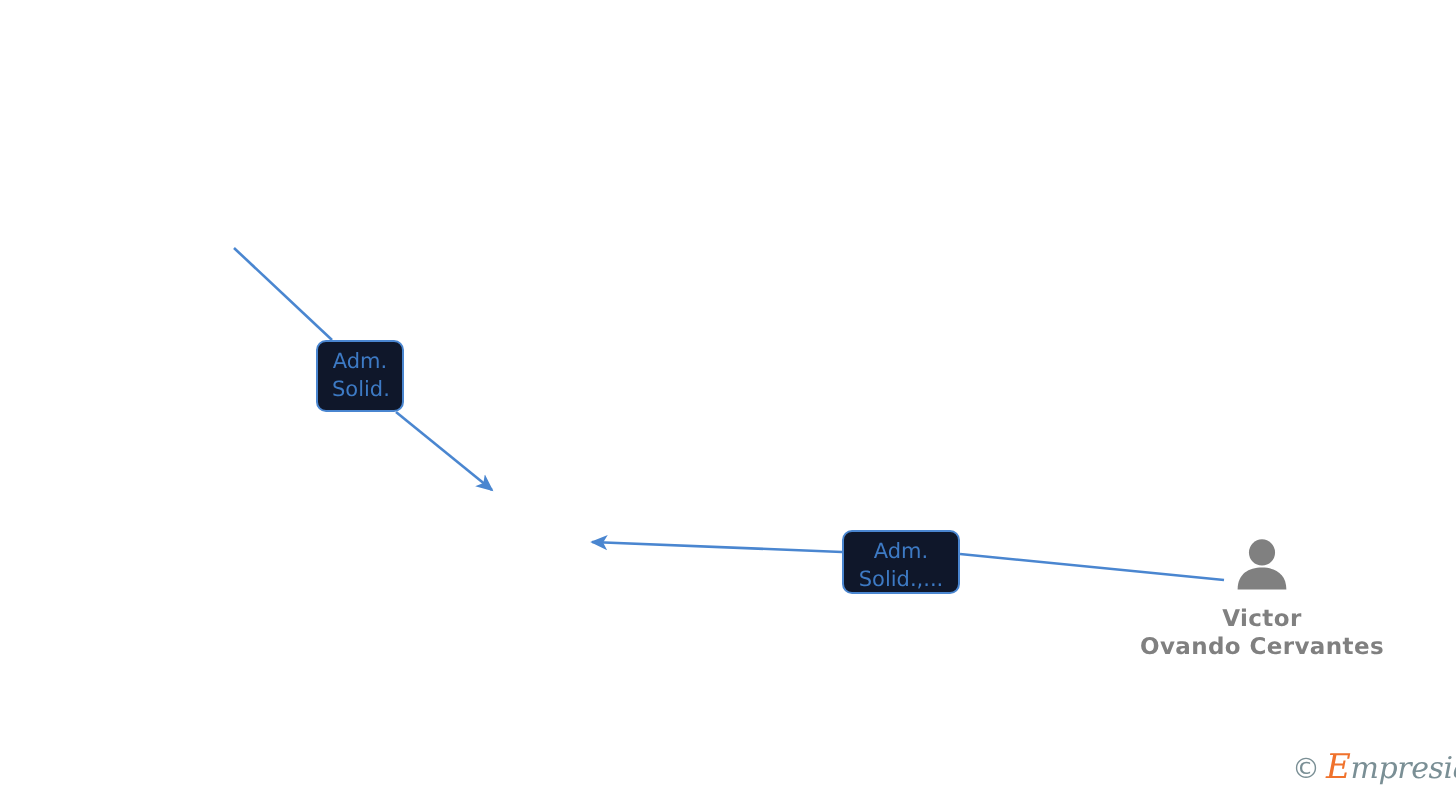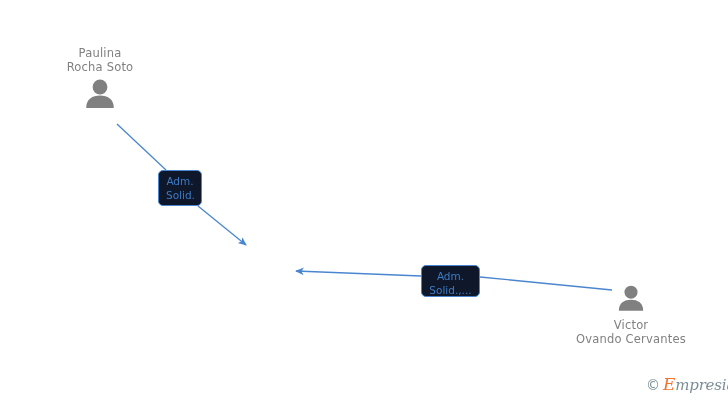--- a/index.html
+++ b/index.html
@@ -56,22 +56,23 @@
   #node-paulina {
     left: 35px;
     top: 46px;
     width: 130px;
   }
   #node-paulina .icon-wrap { margin-top: 4px; }
 
   
   #node-victor {
     left: 566px;
-    top: 284px;
+    top: 268px;
     width: 130px;
+    font-weight: bold;
   }
   #node-victor .icon-wrap { margin-bottom: 3px; }
 
   
   #node-company {
     left: 198px;
     top: 254px;
     width: 130px;
   }
   #node-company .icon-wrap { margin-bottom: 4px; }
@@ -145,30 +146,20 @@
 
     <line x1="117" y1="124" x2="166" y2="170" stroke="#4a86d0" stroke-width="1.3"></line>
 
     <line x1="198" y1="206" x2="246" y2="245" stroke="#4a86d0" stroke-width="1.3" marker-end="url(#arrow-head)"></line>
 
     <line x1="612" y1="290" x2="480" y2="277" stroke="#4a86d0" stroke-width="1.3"></line>
 
     <line x1="421" y1="276" x2="296" y2="271" stroke="#4a86d0" stroke-width="1.3" marker-end="url(#arrow-head)"></line>
   </svg>
 
-  <div class="node" id="node-paulina">
-    <div class="node-label person-label">Paulina
-Rocha Soto</div>
-    <span class="icon-wrap">
-      <svg width="34" height="30" viewBox="0 0 34 30" xmlns="http://www.w3.org/2000/svg">
-        <circle cx="17" cy="9" r="7.4" fill="#808080"></circle>
-        <path d="M 3.2 30 C 3.2 21.2 9.4 17.6 17 17.6 C 24.6 17.6 30.8 21.2 30.8 30 Z" fill="#808080"></path>
-      </svg>
-    </span>
-  </div>
 
 
   <div class="node" id="node-victor">
     <span class="icon-wrap">
       <svg width="30" height="27" viewBox="0 0 34 30" xmlns="http://www.w3.org/2000/svg">
         <circle cx="17" cy="9" r="7.4" fill="#808080"></circle>
         <path d="M 3.2 30 C 3.2 21.2 9.4 17.6 17 17.6 C 24.6 17.6 30.8 21.2 30.8 30 Z" fill="#808080"></path>
       </svg>
     </span>
     <div class="node-label person-label">Victor

